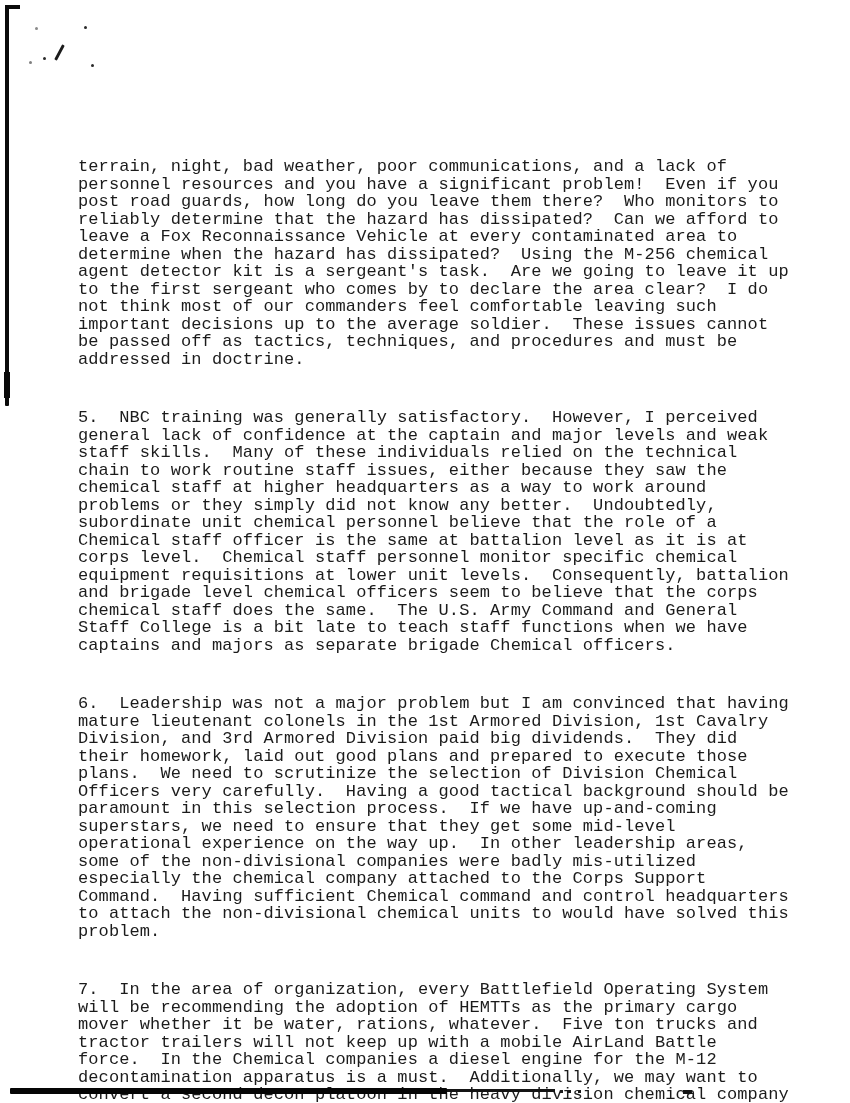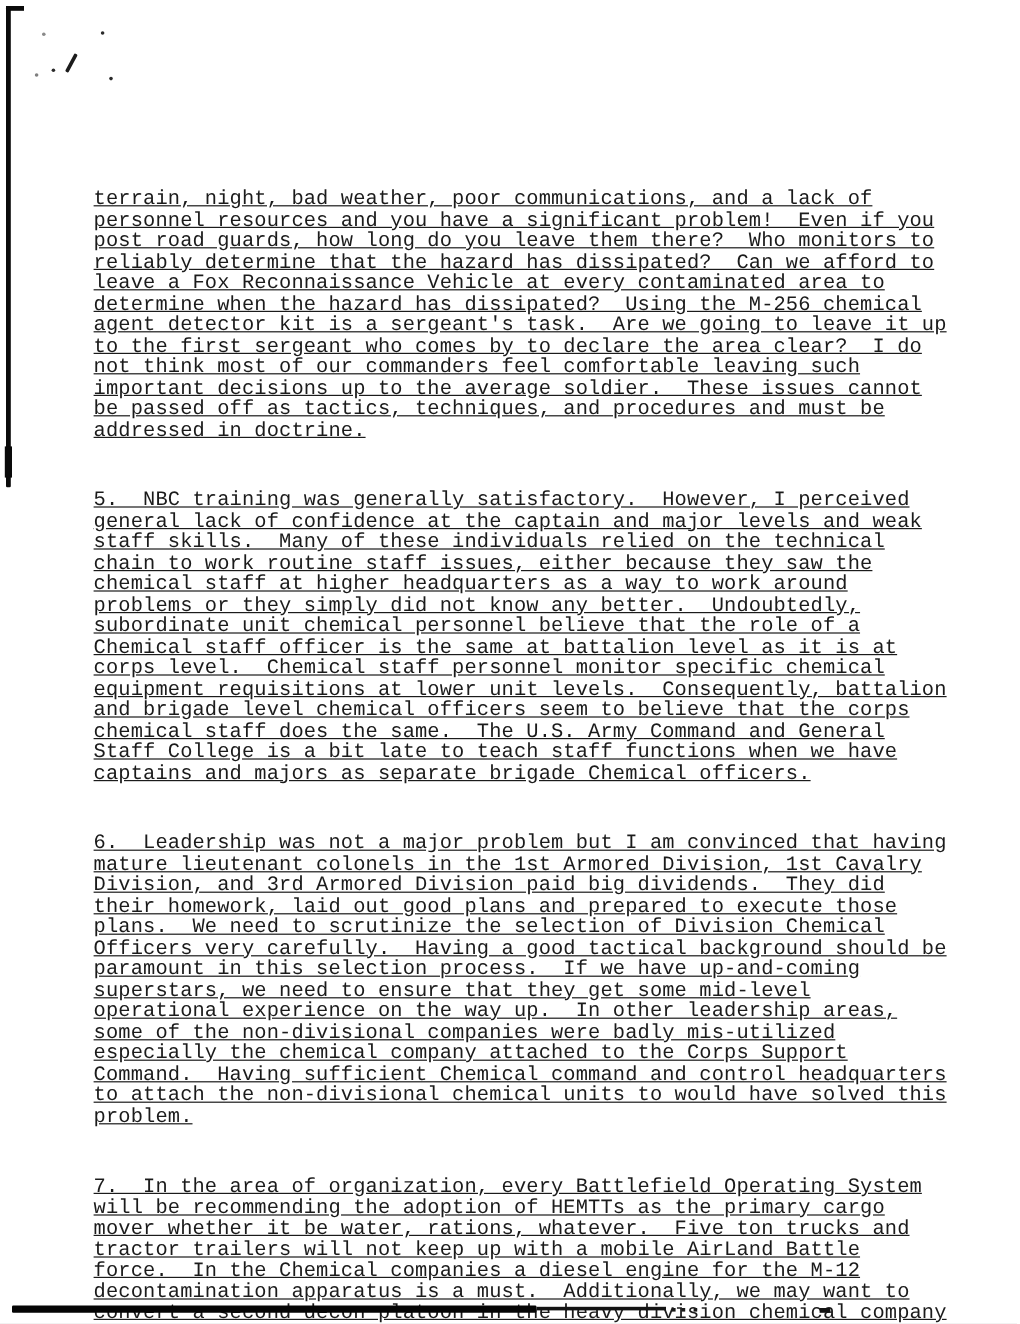--- a/index.html
+++ b/index.html
@@ -67,21 +67,20 @@
     width: 720px;
     font-size: 17px;
     line-height: 17.5px;
     color: #1b1b1b;
     white-space: pre;
     letter-spacing: 0.1px;
   }
   .para {
     margin: 0 0 6px 0;
     white-space: pre;
-    text-decoration: underline;
   }
   
   .bottom-bar {
     position: absolute;
     left: 10px;
     top: 1088px;
     width: 437px;
     height: 6px;
     background: #050505;
     border-radius: 1px;

